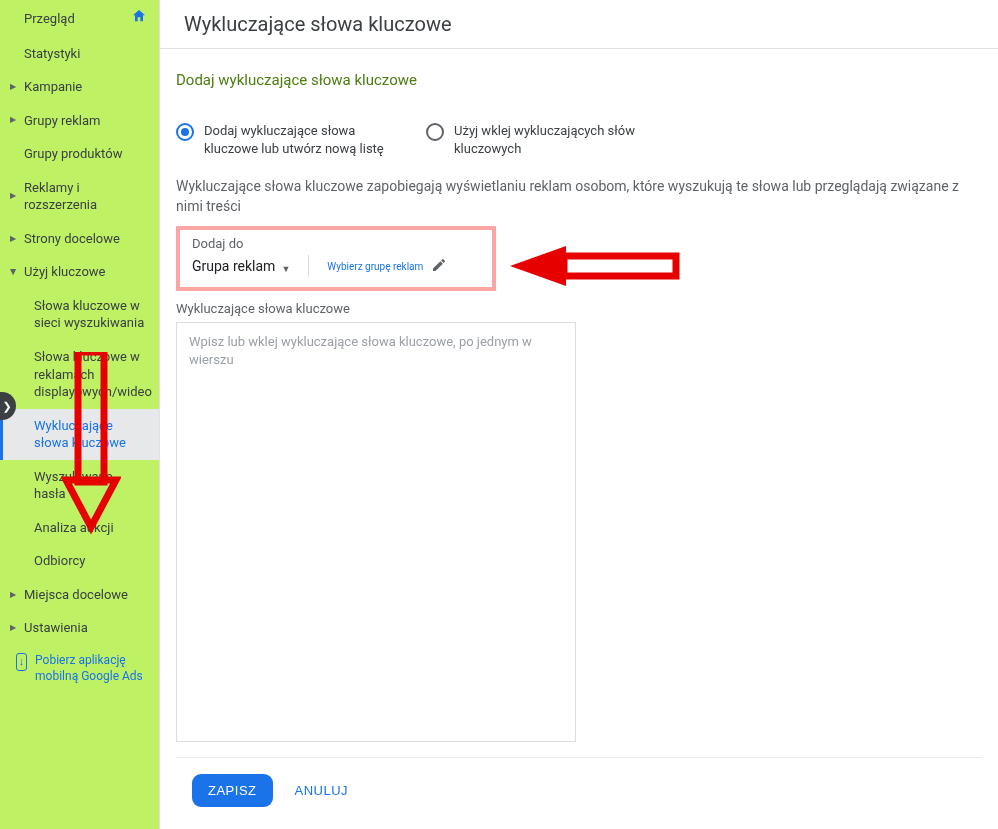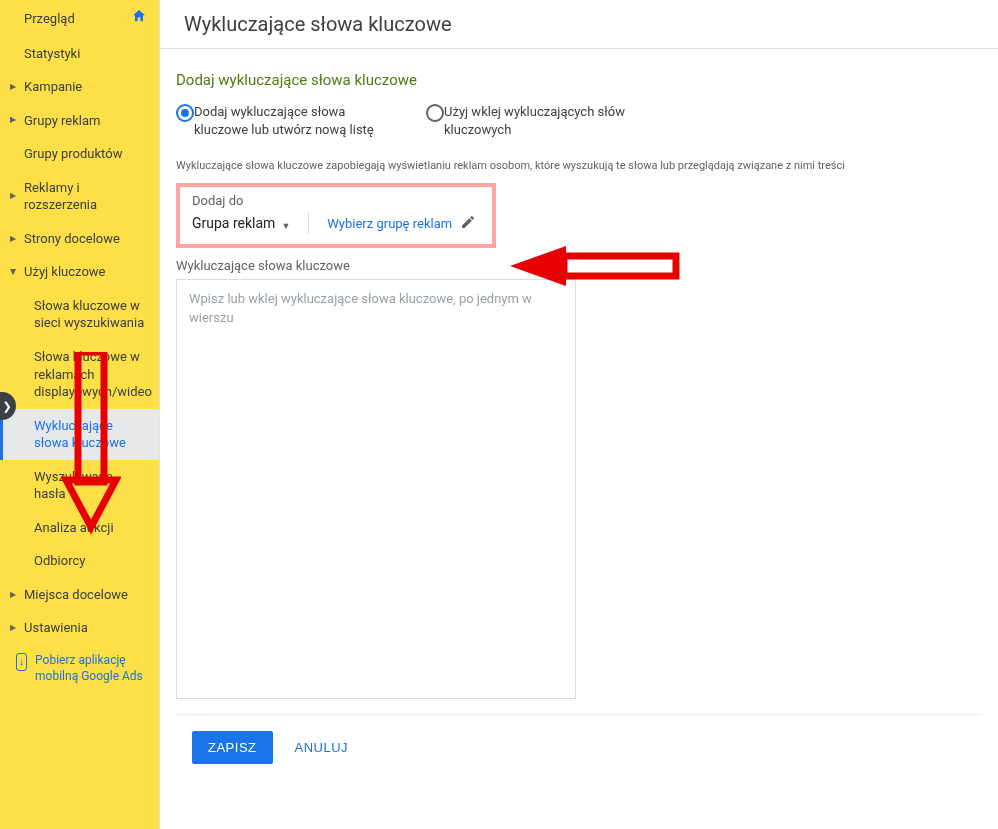--- a/index.html
+++ b/index.html
@@ -10,21 +10,21 @@
     background: #fff;
     width: 998px;
     height: 829px;
     overflow: hidden;
     position: relative;
   }
   .layout { display: flex; height: 100%; }
   .sidebar {
     width: 160px;
     min-width: 160px;
-    background: #fde047;
+    background: #bef264;
     border-right: 1px solid #e2e2e2;
     position: relative;
     overflow: visible;
   }
   .side-item {
     display: flex;
     align-items: center;
     padding: 8px 12px 8px 20px;
     font-size: 13px;
     color: #3c4043;
@@ -108,43 +108,45 @@
     color:#4d7c0f;
     margin-bottom:14px;
   }
   .radio-row {
     display:flex;
     gap:30px;
     margin-bottom:20px;
   }
   .radio-option {
     display:flex;
+    gap:10px;
     max-width: 220px;
     cursor:pointer;
+    margin-top:19px;
   }
   .radio {
     width:18px;height:18px;
     border:2px solid #5f6368;
     border-radius:50%;
     flex-shrink:0;
     margin-top:1px;
     position:relative;
   }
   .radio.selected { border-color:#1a73e8; }
   .radio.selected::after {
     content:"";
     position:absolute;
     width:8px;height:8px;
     background:#1a73e8;
     border-radius:50%;
     left:3px;top:3px;
   }
   .radio-label { font-size:13px; color:#3c4043; line-height:1.35; }
   .info-paragraph {
-    font-size:11px;
+    font-size:14px;
     color:#5f6368;
     margin-bottom:10px;
     line-height:1.4;
   }
 
   .redbox {
     border:4px solid #fca5a5;
     padding:6px 12px 10px 12px;
     width:320px;
     margin-bottom:10px;
@@ -154,21 +156,21 @@
   .addto-label { font-size:13px;color:#5f6368; margin-bottom:4px;}
   .addto-row { display:flex; align-items:center; gap:18px; }
   .scope-select {
     display:flex;align-items:flex-end;gap:6px;
     font-size:14px;color:#202124;cursor:pointer;
   }
   .scope-caret { color:#5f6368;font-size:9px; }
   .vdiv { width:1px;height:22px;background:#dadce0; }
   .pick-group {
     display:flex;align-items:center;gap:8px;
-    color:#1a73e8;font-size:13px;cursor:pointer;
+    color:#1a73e8;font-size:10px;cursor:pointer;
   }
   .pencil { color:#5f6368; }
 
   .kw-label { font-size:13px;color:#5f6368;margin-bottom:6px;}
   .kw-textarea {
     width:400px;
     height:420px;
     border:1px solid #dadce0;
     padding:10px 12px;
     font-size:13px;
@@ -189,21 +191,21 @@
     margin-top:12px;
   }
   .btn-primary {
     background:#1a73e8;
     color:#fff;
     border:none;
     padding:9px 16px;
     font-size:13px;
     font-weight:500;
     letter-spacing:.5px;
-    border-radius:2px;
+    border-radius:9px;
     cursor:pointer;
   }
   .btn-flat {
     color:#1a73e8;
     background:none;
     border:none;
     font-size:13px;
     font-weight:500;
     letter-spacing:.5px;
     cursor:pointer;

